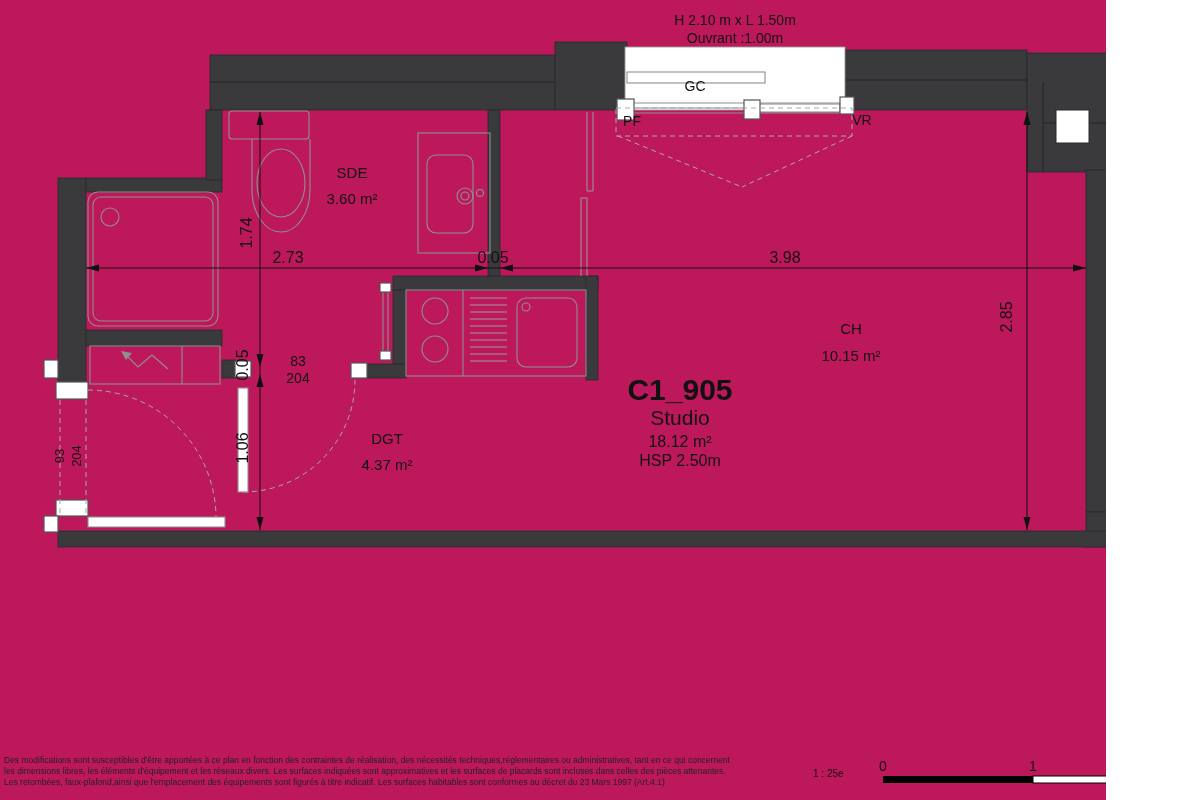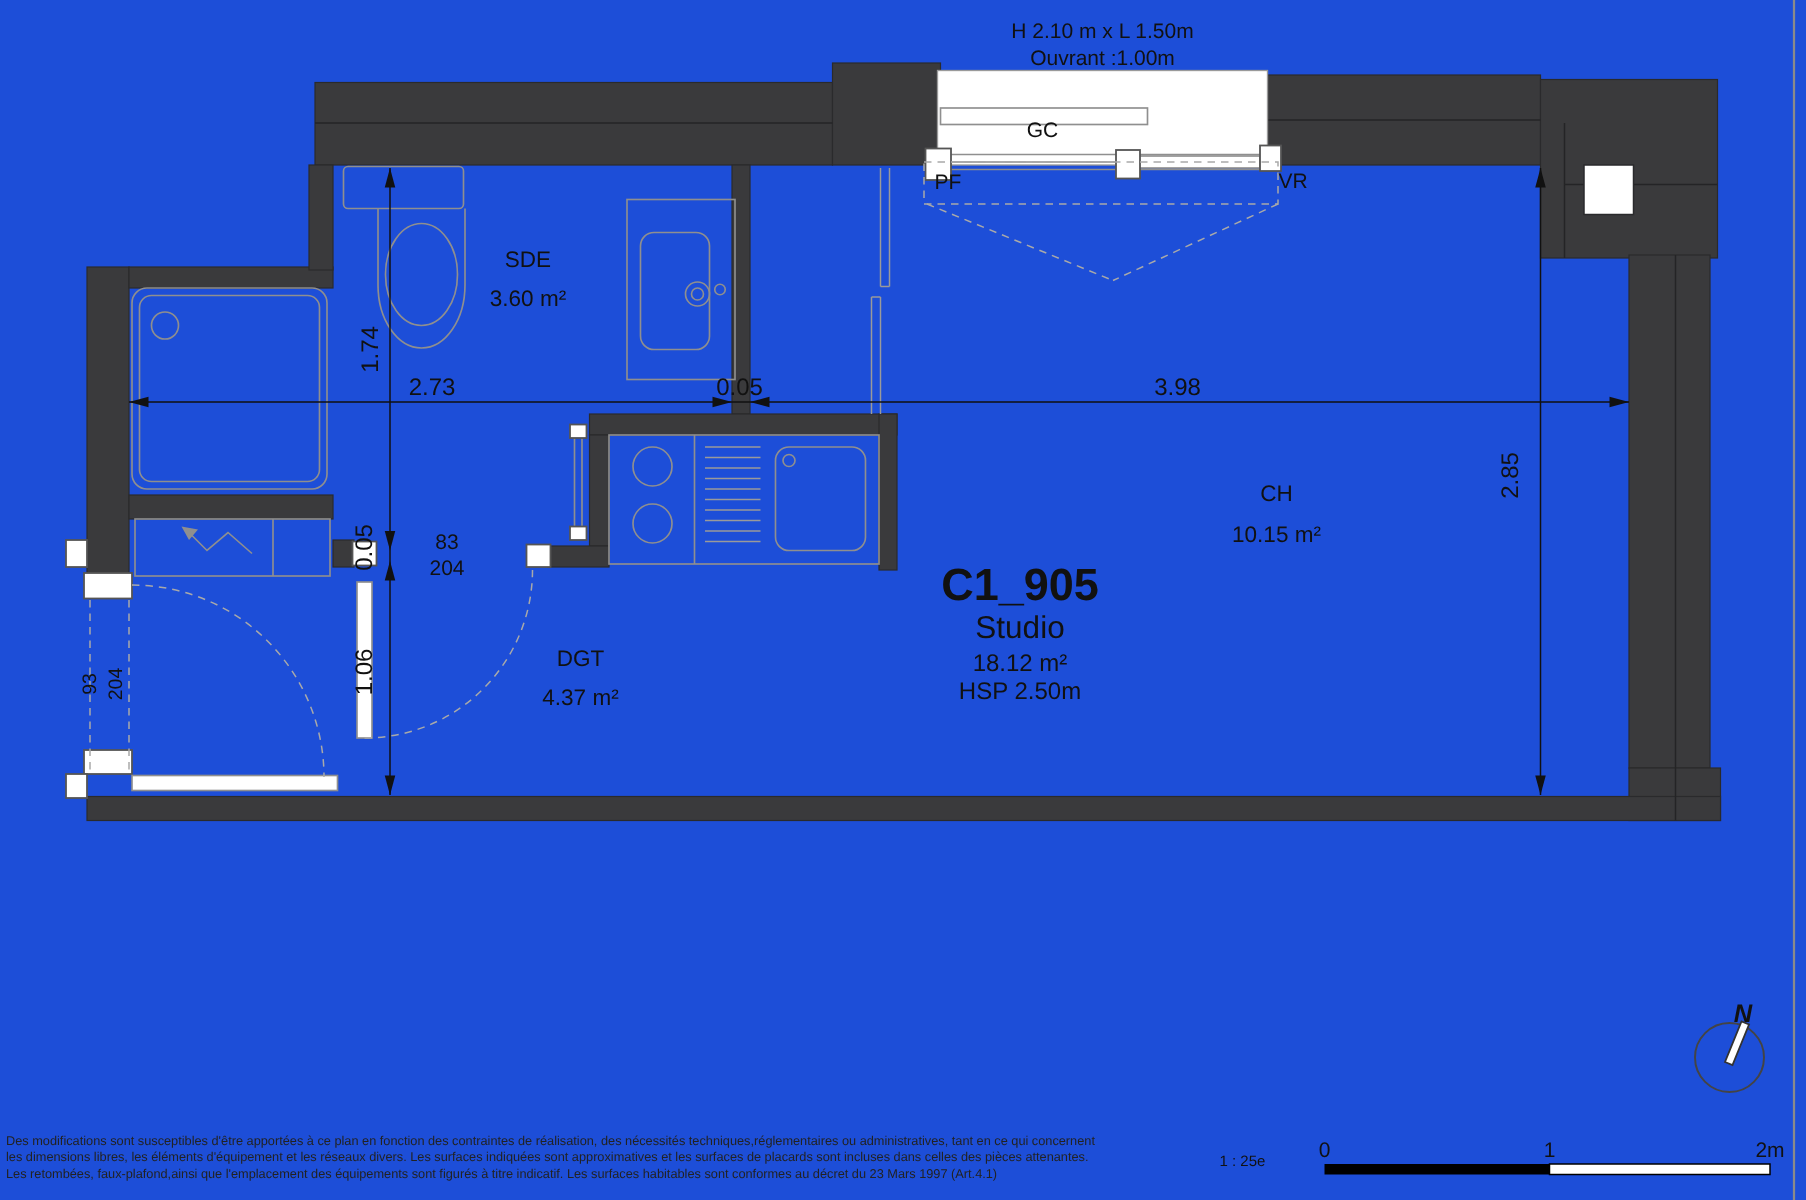--- a/index.html
+++ b/index.html
@@ -1,16 +1,16 @@
 <!DOCTYPE html>
 <html><head>
 <meta charset="utf-8">
 <style>
   html,body{margin:0;padding:0;background:#ffffff;}
-  .sheet{position:relative;width:1204px;height:800px;background:#1d4ed8;overflow:hidden;text-decoration:underline;}
+  .sheet{position:relative;width:1106px;height:800px;background:#be185d;overflow:hidden;text-decoration:underline;}
   svg{display:block;}
   text{font-family:"Liberation Sans","DejaVu Sans",sans-serif;fill:#111;}
   .note{font-size:14px;}
   .tag{font-size:14px;}
   .room{font-size:15px;}
   .area{font-size:15px;}
   .dim{font-size:16px;}
   .doordim{font-size:14px;}
   .doordim-sm{font-size:13px;}
   .unit-id{font-size:30px;font-weight:bold;}

